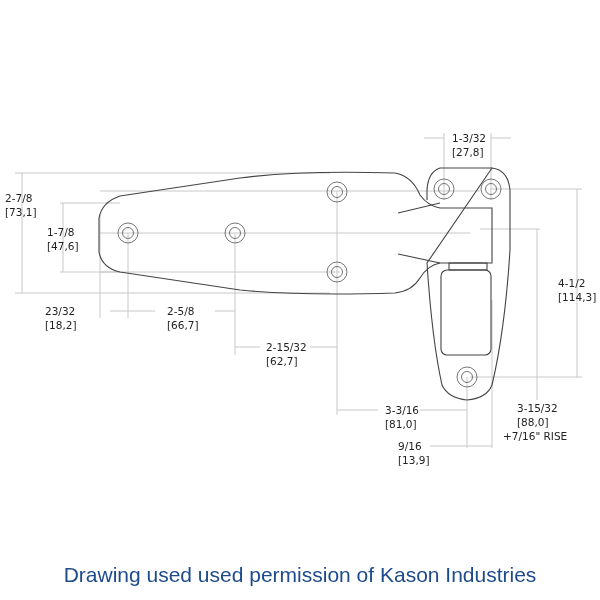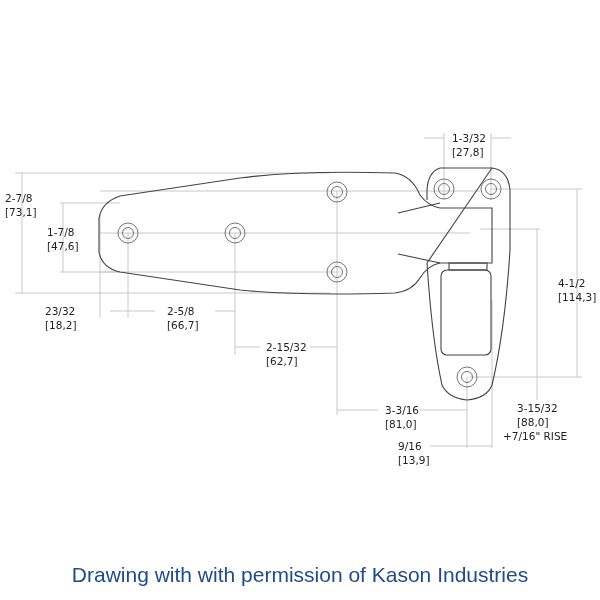--- a/index.html
+++ b/index.html
@@ -94,13 +94,13 @@
     <text class="dim-text" x="385" y="414">3-3/16</text>
     <text class="dim-text" x="385" y="428">[81,0]</text>
     <text class="dim-text" x="398" y="450">9/16</text>
     <text class="dim-text" x="398" y="464">[13,9]</text>
     <text class="dim-text" x="517" y="412">3-15/32</text>
     <text class="dim-text" x="517" y="426">[88,0]</text>
     <text class="dim-text" x="503" y="440">+7/16" RISE</text>
   </g>
 </svg>
 
-<div class="caption">Drawing with with permission of Kason Industries</div>
+<div class="caption">Drawing used used permission of Kason Industries</div>
 
 </body></html>

